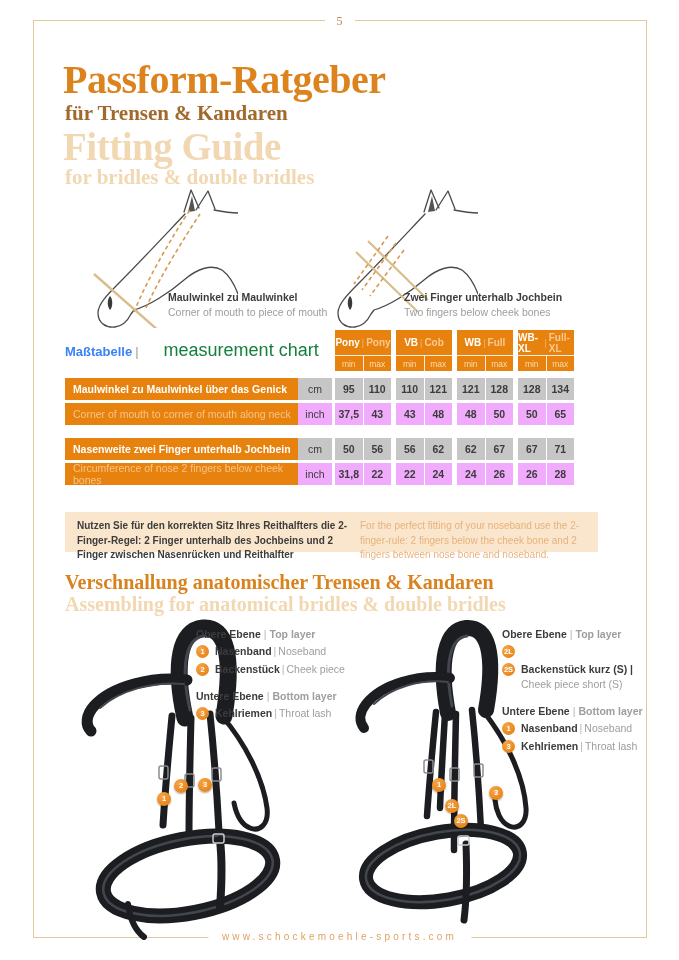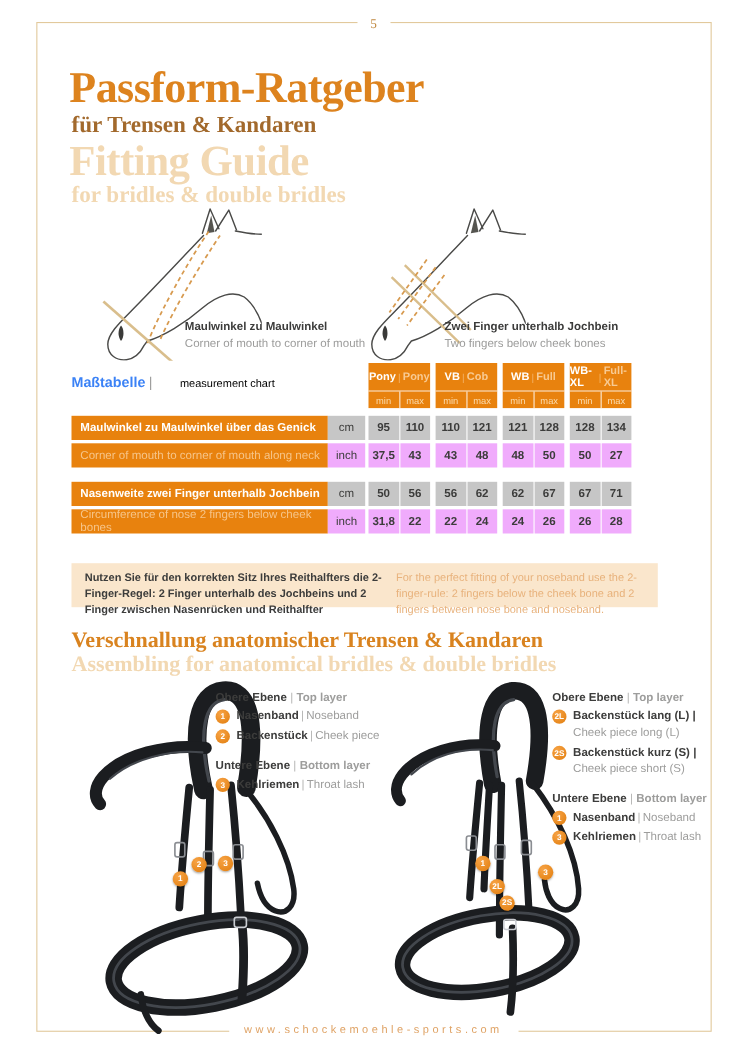--- a/index.html
+++ b/index.html
@@ -26,21 +26,21 @@
 
   .fig { position:absolute; }
   .fig-label { position:absolute; width:220px; }
   .fig-label .de { font-size:10.5px; font-weight:700; color:#3c3c3b; display:block; }
   .fig-label .en { font-size:10.5px; color:#9d9d9c; display:block; margin-top:3px; }
 
   
   .tbl-title { position:absolute; left:65px; top:340px; font-size:13px; }
   .tbl-title .de { font-weight:700; color:#3b82f6; }
   .tbl-title .sep { color:#9d9d9c; font-weight:400; padding:0 3px; }
-  .tbl-title .en { color:#000000; font-weight:400; font-size:10px;padding-left:22px; }
+  .tbl-title .en { color:#15803d; font-weight:400; font-size:18px;padding-left:22px; }
 
   .mtable { position:absolute; left:65px; top:330px; width:535px; }
   .trow { display:flex; }
   .c-label { width:233px; }
   .c-unit  { width:34px; margin-right:3px; }
   .c-group { width:56px; margin-right:5px; }
   .c-group:last-child { margin-right:0; }
 
   .ghead { background:#e8820e; height:41px; display:flex; flex-direction:column; }
   .ghead .gname { height:26px; display:flex; align-items:center; justify-content:center;
@@ -122,21 +122,21 @@
     </g>
     <path d="M22,110 C19,114 19,120 22,124 C25,121 25,113 22,110 Z" fill="#3a3a38" stroke="none"></path>
     <g fill="none" stroke="#d79a4f" stroke-width="1.6" stroke-dasharray="4 3">
       <path d="M46,126 C58,96 84,50 102,24"></path>
       <path d="M58,122 C70,94 96,52 112,28"></path>
     </g>
     <path d="M6,88 L72,146" stroke="#d9be8c" stroke-width="2.4"></path>
   </svg>
   <div class="fig-label" style="left:168px;top:291px;">
     <span class="de">Maulwinkel zu Maulwinkel</span>
-    <span class="en">Corner of mouth to corner of mouth</span>
+    <span class="en">Corner of mouth to piece of mouth</span>
   </div>
 
   <svg class="fig" style="left:328px;top:186px;" width="150" height="142" viewBox="0 0 150 142">
     <g fill="none" stroke="#4a4a48" stroke-width="1.3" stroke-linecap="round" stroke-linejoin="round">
       <path d="M97,28 C78,48 50,78 30,98 C20,108 10,118 10,127 C10,137 18,142 27,141 C35,140 40,134 43,128 L46,124 C60,120 80,108 96,94 C110,82 124,78 134,84 C142,90 147,100 150,108"></path>
       <path d="M126,24 C136,26 144,27 150,27"></path>
       <path d="M96,26 L103,4 L111,22"></path>
       <path d="M108,24 L120,5 L127,23"></path>
       <path d="M100,26 L104,10 L107,25 Z" fill="#55544f" stroke="none"></path>
     </g>
@@ -243,21 +243,21 @@
       <div class="c-group vg">
           <span>43</span>
           <span>48</span>
         </div>
       <div class="c-group vg">
           <span>48</span>
           <span>50</span>
         </div>
       <div class="c-group vg">
           <span>50</span>
-          <span>27</span>
+          <span>65</span>
         </div>
     </div>
     <div class="gap-block"></div>
 
     <div class="trow drow de bg-cm">
       <div class="c-label">Nasenweite zwei Finger unterhalb Jochbein</div>
       <div class="c-unit">cm</div>
       <div class="c-group vg">
           <span>50</span>
           <span>56</span>
@@ -382,21 +382,20 @@
       <span class="txt"><span class="de">Kehlriemen</span><span class="sep">|</span><span class="en">Throat lash</span></span>
     </div>
   </div>
 
   <div class="legend" style="left:502px;top:628px;width:165px;">
     <div class="lg-head">
       <span>Obere Ebene</span><span class="sep">|</span><span class="en">Top layer</span>
     </div>
     <div class="lg-item">
       <span class="lg-badge">2L</span>
-      <span class="txt"><span class="de">Backenstück lang (L) |</span><span class="en2">Cheek piece long (L)</span></span>
     </div>
     <div class="lg-item">
       <span class="lg-badge">2S</span>
       <span class="txt"><span class="de">Backenstück kurz (S) |</span><span class="en2">Cheek piece short (S)</span></span>
     </div>
     <div class="lg-gap"></div>
     <div class="lg-head">
       <span>Untere Ebene</span><span class="sep">|</span><span class="en">Bottom layer</span>
     </div>
     <div class="lg-item">

